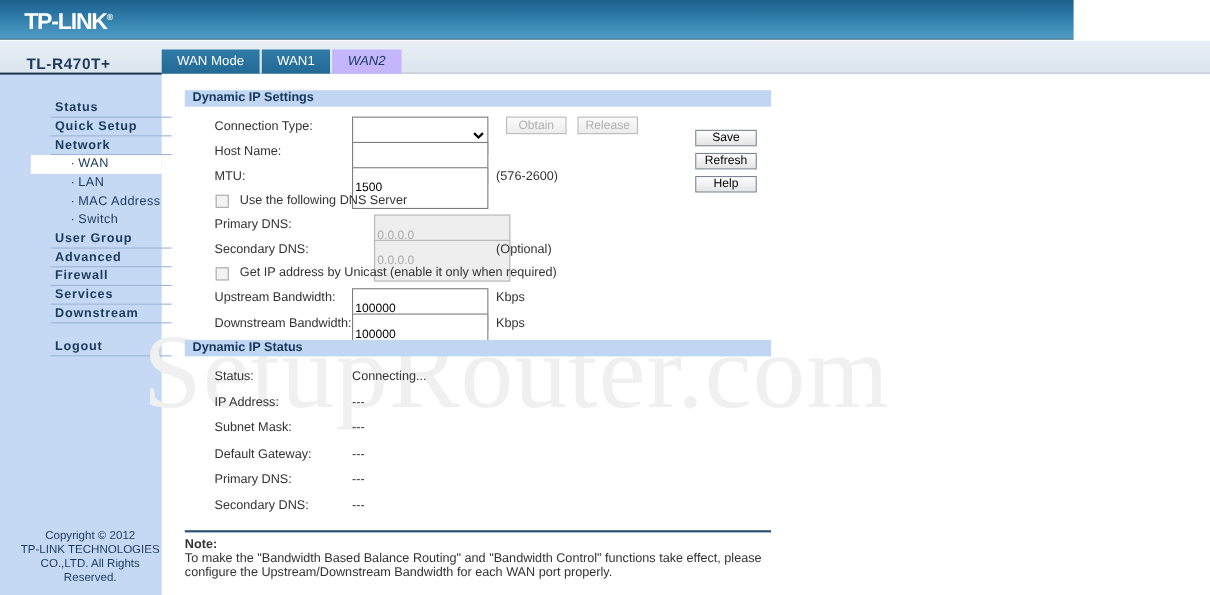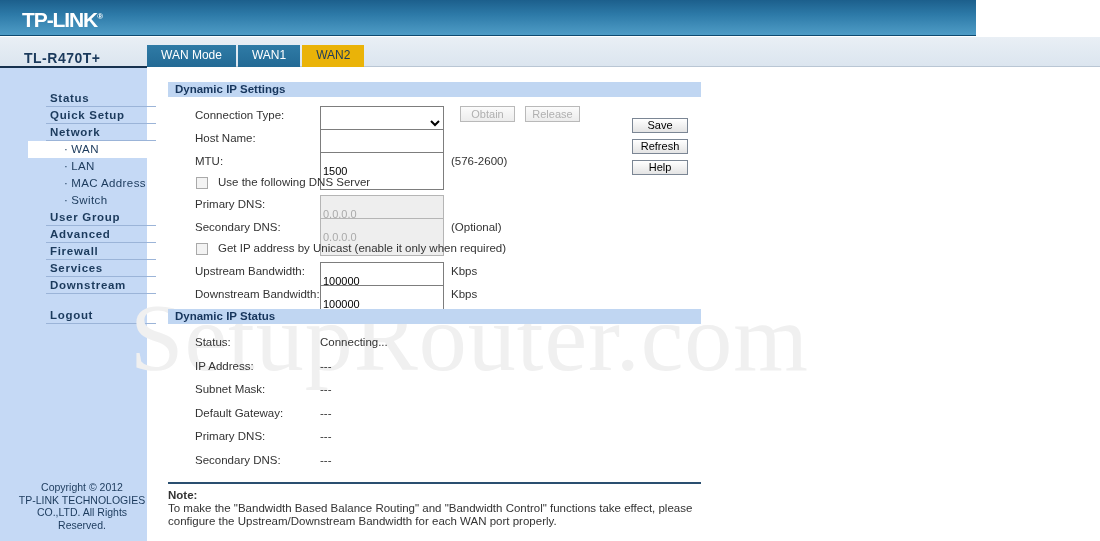--- a/index.html
+++ b/index.html
@@ -82,23 +82,24 @@
     line-height: 21px;
     padding: 0 14px;
     font-size: 12px;
     color: #ffffff;
     background: linear-gradient(to bottom, #2f7ba6 0%, #236a95 100%);
     margin-right: 2px;
     text-align: center;
     cursor: pointer;
   }
   .tab.active {
-    background: #eab308;
+    background: #c4b5fd;
     color: #1b3a5c;
     font-weight: normal;
+    font-style: italic;
   }
 
   
   .sidebar {
     position: absolute;
     left: 0; top: 68px;
     width: 147px; height: 473px;
     background: #c5d9f5;
   }
   .nav { position: absolute; left: 0; top: 22px; width: 147px; padding-left: 28px; }
@@ -217,20 +218,21 @@
     border: 1px solid #7d7d7d;
     background: #ffffff;
     color: #000000;
     outline: none;
   }
   input.txt:disabled,
   input.txt.dis {
     background: #eeeeee;
     color: #aaaaaa;
     border: 1px solid #b5b5b5;
+    margin-left: 20px;
   }
 
   select.sel {
     position: absolute;
     left: 152px; top: 0px;
     width: 124px; height: 17px;
     font-size: 11px;
     font-family: "Liberation Sans", sans-serif;
     border: 1px solid #7d7d7d;
     background: #ffffff;

